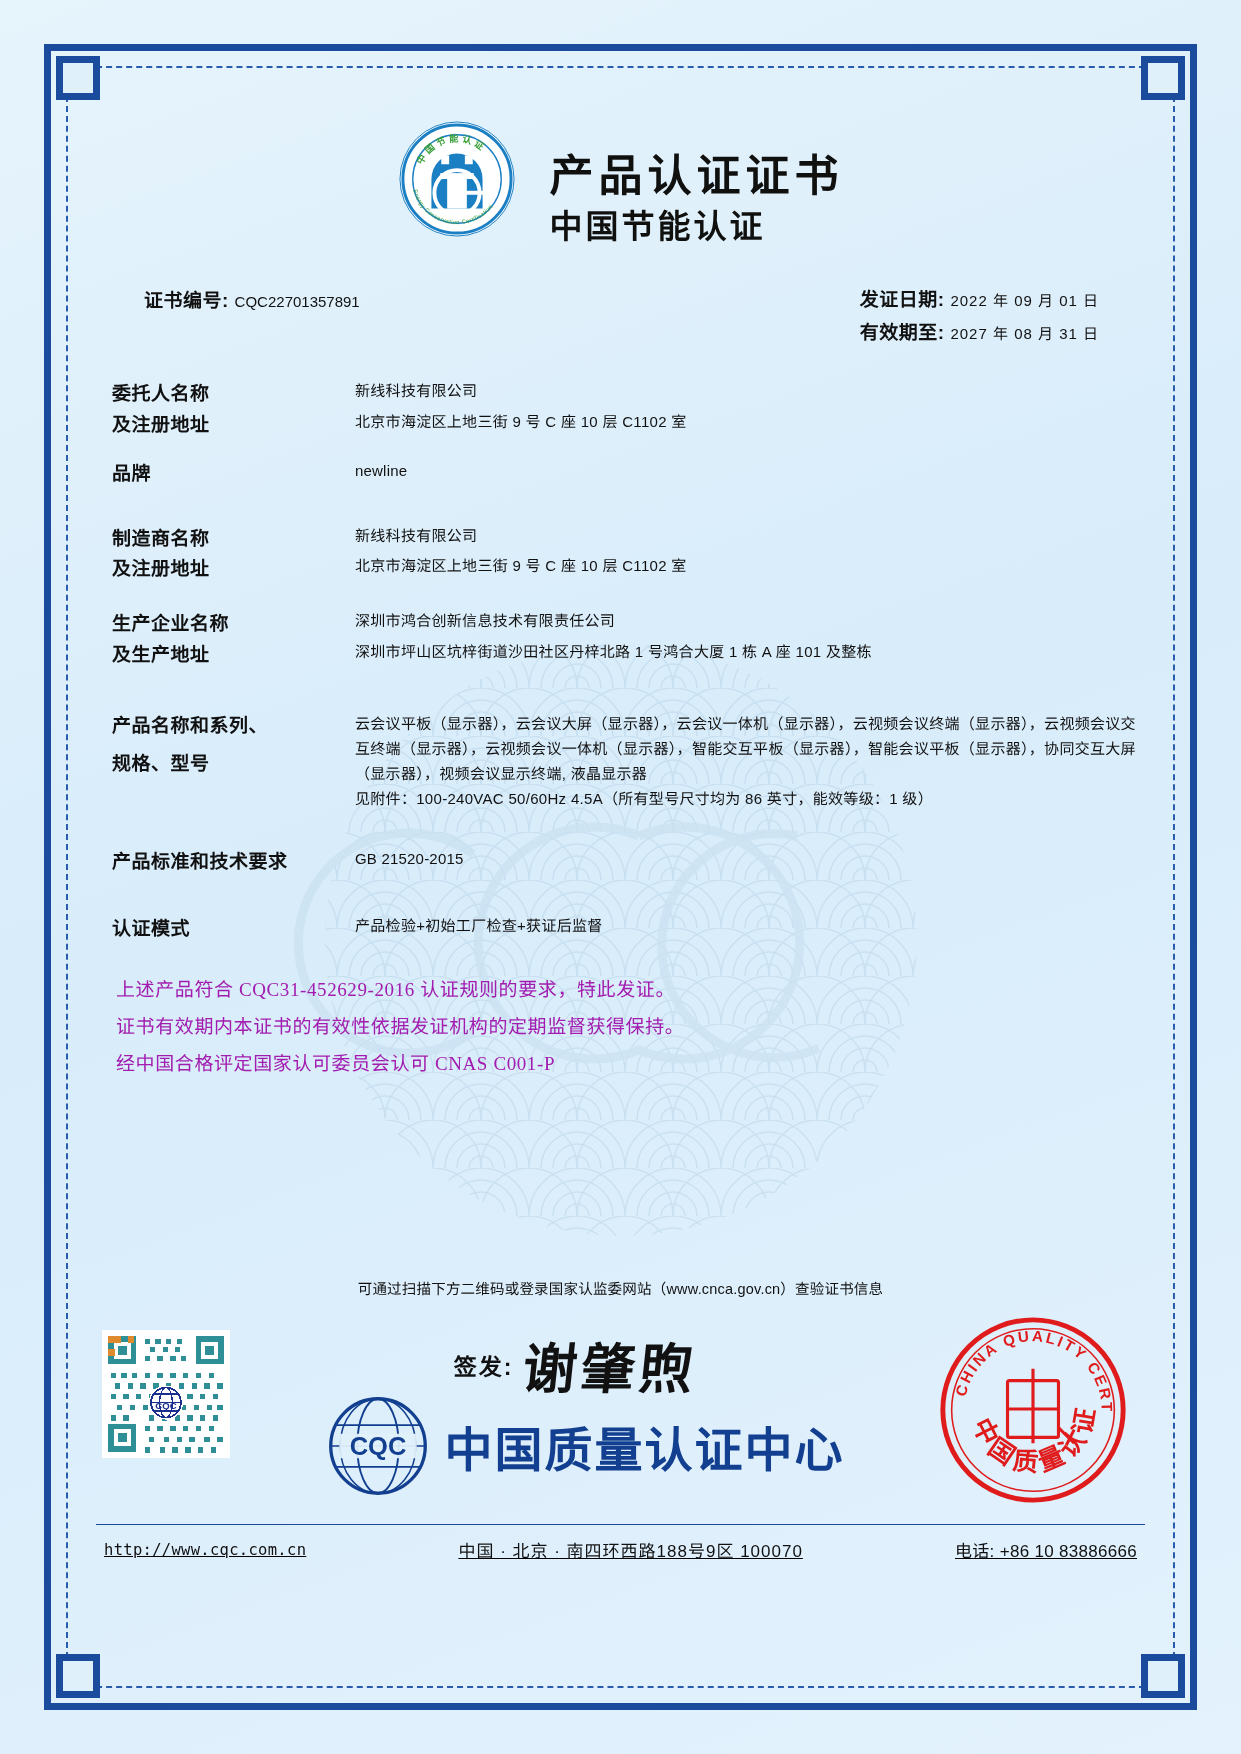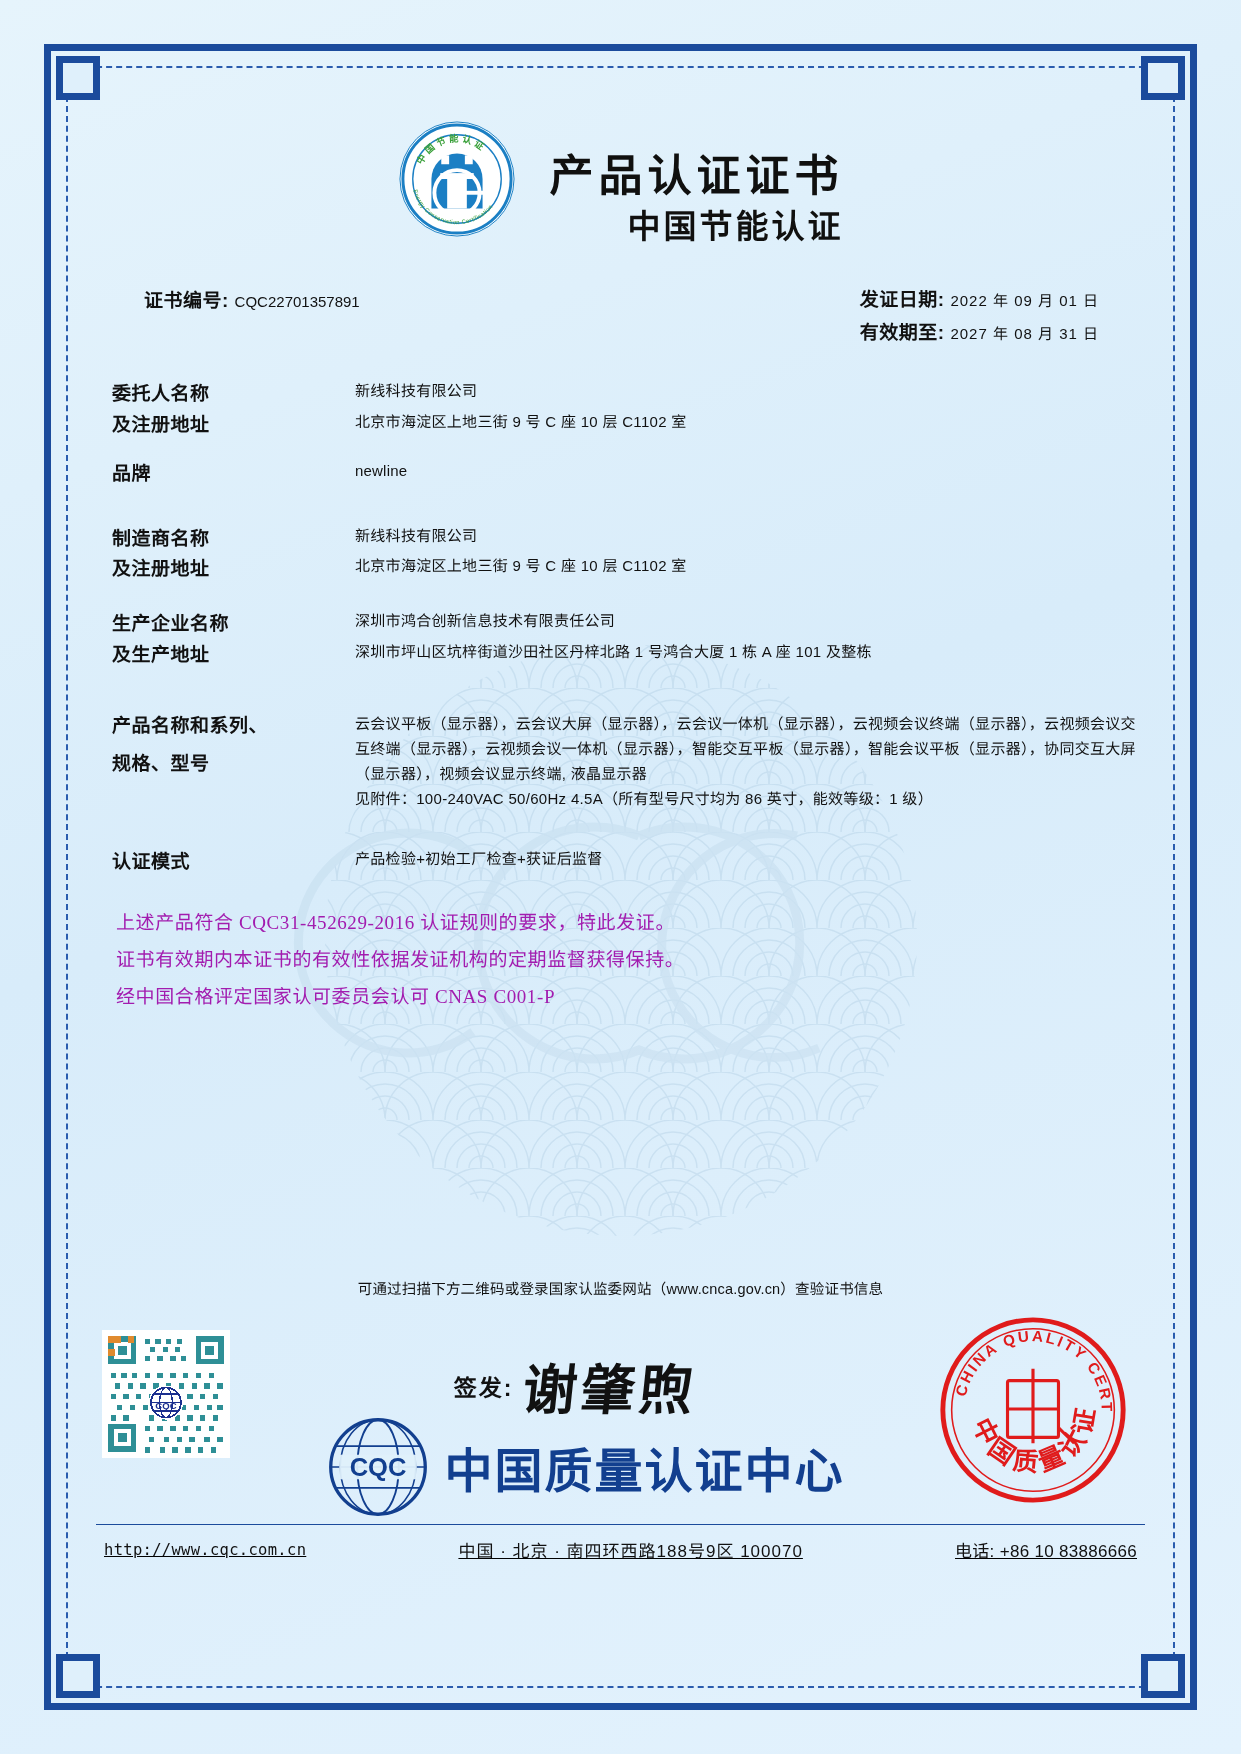--- a/index.html
+++ b/index.html
@@ -42,21 +42,21 @@
     width:760px;height:620px;opacity:.28;pointer-events:none;
   }
 
   
   .content{position:absolute;left:96px;top:96px;right:96px;bottom:96px;}
 
   
   .header{display:flex;align-items:center;justify-content:center;gap:34px;
     padding-top:14px;}
   .emblem{width:118px;height:118px;flex:0 0 auto;}
-  .titles{text-align:right;margin-top:40px;}
+  .titles{text-align:left;margin-top:40px;}
   .title-main{
     font-family:"DejaVu Sans","Liberation Sans",sans-serif;
     font-size:44px;font-weight:bold;letter-spacing:5px;color:#10100f;
     line-height:1.18;white-space:nowrap;
   }
   .title-sub{
     font-family:"DejaVu Sans","Liberation Sans",sans-serif;
     font-size:33px;font-weight:bold;letter-spacing:3px;color:#10100f;
     line-height:1.3;margin-top:4px;white-space:nowrap;
   }
@@ -105,21 +105,21 @@
   .verify-note{
     text-align:center;font-size:14.5px;color:#111;letter-spacing:.2px;
     margin-bottom:10px;
   }
   .sig-area{position:relative;height:210px;}
   .qr{
     position:absolute;left:6px;top:22px;width:128px;height:128px;
   }
   .cqc-block{
     position:absolute;left:180px;top:34px;right:250px;
-    display:flex;flex-direction:column;align-items:center;margin-top:21px;
+    display:flex;flex-direction:column;align-items:center;
   }
   .sig-line{
     display:flex;align-items:flex-end;gap:10px;margin-bottom:-6px;
     align-self:center;transform:translateX(-10px);
   }
   .sig-label{font-size:23px;font-weight:bold;color:#111;letter-spacing:2px;
     padding-bottom:14px;}
   .sig-name{
     font-family:"DejaVu Serif","Liberation Serif",serif;
     font-size:54px;font-weight:bold;color:#111;letter-spacing:4px;
@@ -279,20 +279,26 @@
             <div>产品名称和系列、</div>
             <div style="margin-top:8px">规格、型号</div>
           </div>
           <div class="val">
             <div>云会议平板（显示器），云会议大屏（显示器），云会议一体机（显示器），云视频会议终端（显示器），云视频会议交互终端（显示器），云视频会议一体机（显示器），智能交互平板（显示器），智能会议平板（显示器），协同交互大屏（显示器），视频会议显示终端, 液晶显示器</div>
             <div>见附件：100-240VAC 50/60Hz 4.5A（所有型号尺寸均为 86 英寸，能效等级：1 级）</div>
           </div>
         </div>
       </div>
 
+      <div class="grp" style="margin-top:36px">
+        <div class="row">
+          <div class="lab">产品标准和技术要求</div>
+          <div class="val en">GB 21520-2015</div>
+        </div>
+      </div>
 
       <div class="grp" style="margin-top:36px">
         <div class="row">
           <div class="lab">认证模式</div>
           <div class="val">产品检验+初始工厂检查+获证后监督</div>
         </div>
       </div>
 
       <div class="statement">
         <div>上述产品符合 CQC31-452629-2016 认证规则的要求，特此发证。</div>

